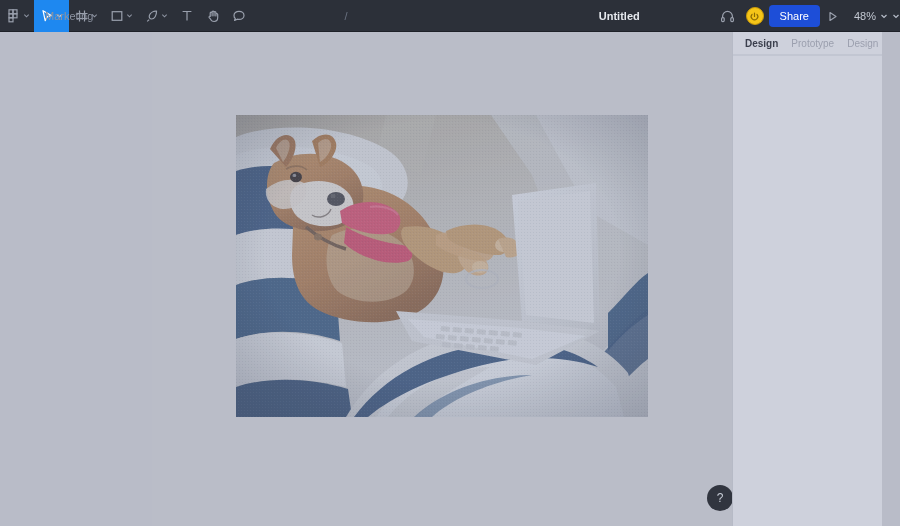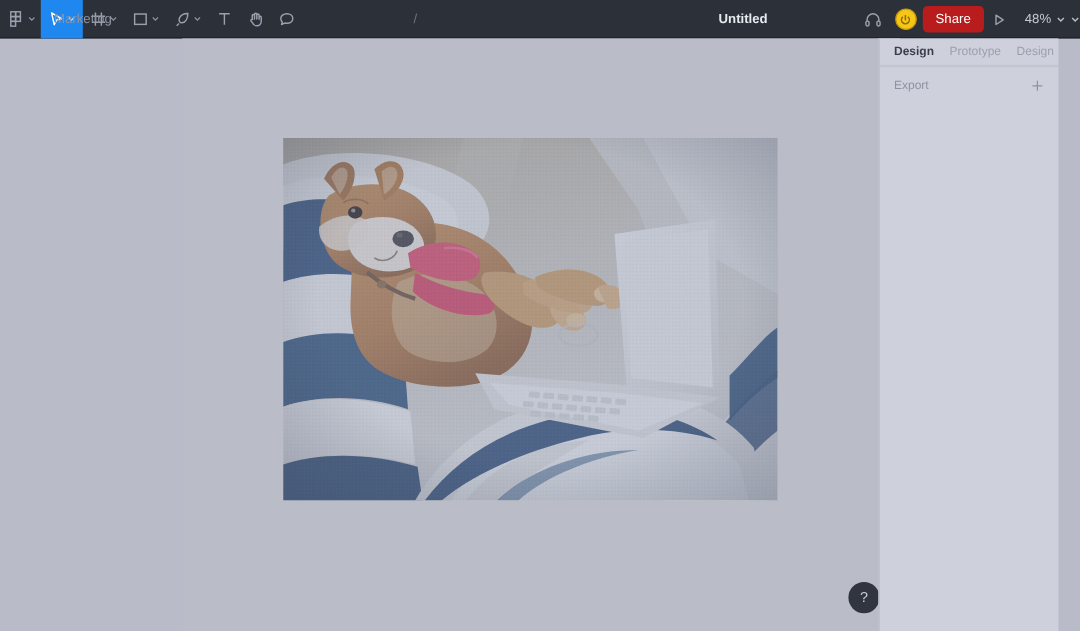--- a/index.html
+++ b/index.html
@@ -53,21 +53,21 @@
   .tr-btn {
     height: 32px; min-width: 26px; display: flex; align-items: center;
     justify-content: center; padding: 0 5px;
   }
   .avatar {
     width: 18px; height: 18px; border-radius: 50%;
     background: #f5c518; border: 1.5px solid #c99a09;
     display: flex; align-items: center; justify-content: center;
   }
   .share-btn {
-    background: #b91c1c; color: #fff; font-size: 11px;
+    background: #1d4ed8; color: #fff; font-size: 11px;
     border-radius: 4px; height: 22px; padding: 0 11px;
     display: flex; align-items: center; justify-content: center;
     border: none; font-family: inherit; cursor: pointer;
   }
   .zoomlabel {
     font-size: 11px; color: #c3c8d2; display: flex; align-items: center;
     gap: 4px; padding: 0 4px 0 8px;
   }
 
   
@@ -421,21 +421,15 @@
     <div class="rp-tabs">
       <span class="rp-tab active">Design</span>
       <span class="rp-tab">Prototype</span>
       <span class="rp-tab">Design</span>
     </div>
     <div class="rp-sep"></div>
 
 
     <div class="rp-sep"></div>
 
-    <div class="export-row">
-      <span class="export-label">Export</span>
-      <svg class="export-plus" viewBox="0 0 12 12">
-        <path d="M6 1.5 V10.5 M1.5 6 H10.5" stroke="#8d92a1" stroke-width="1.1" fill="none"></path>
-      </svg>
-    </div>
   </div>
 
 </div>
 
 </body></html>

